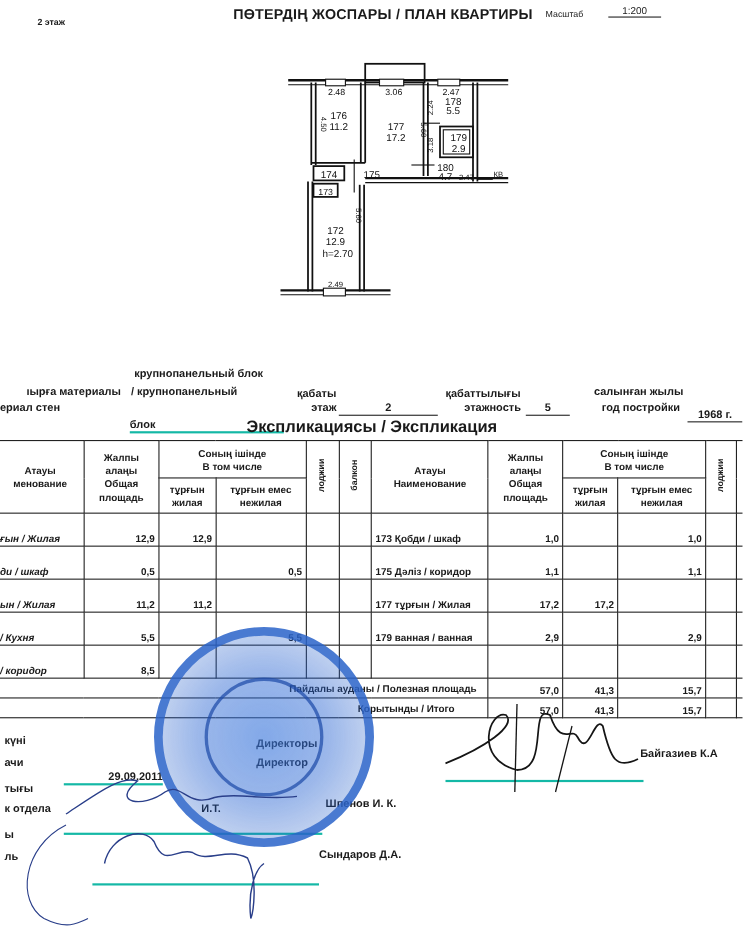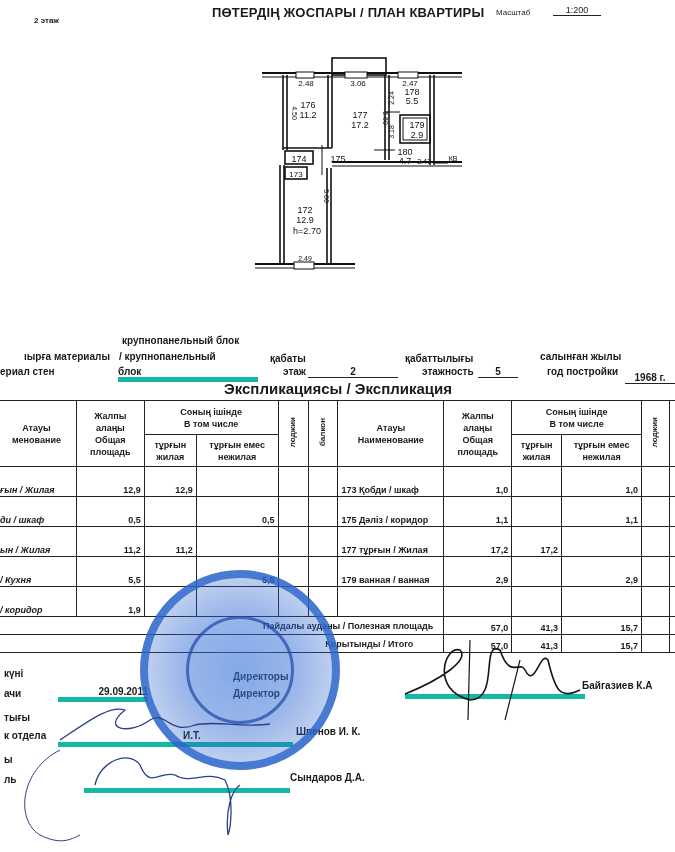--- a/index.html
+++ b/index.html
@@ -20,21 +20,21 @@
     table.ex th { font-weight: bold; text-align: center; vertical-align: middle; line-height: 12px; }
     .vert { writing-mode: vertical-rl; transform: rotate(180deg); font-size: 8px; }
     .num { text-align: right; vertical-align: bottom; }
     .nm { text-align: left; vertical-align: bottom; font-style: italic; }
     .nm2 { text-align: left; vertical-align: bottom; }
     .sig-lbl { font-size: 10px; font-weight: bold; }
     .stamp { left: 140px; top: 570px; width: 200px; height: 200px; border-radius: 50%;
       border: 8px solid #2a63c9; background: radial-gradient(circle, rgba(60,120,220,0.75) 0%, rgba(40,100,210,0.55) 45%, rgba(30,90,200,0.35) 70%, rgba(30,90,200,0.15) 100%);
       opacity: 0.85; }
     .stamp-inner { position: absolute; left: 38px; top: 38px; width: 108px; height: 108px; border-radius: 50%; border: 3px solid #1f4fb0; }
-    .line { border-bottom: 5px solid #14b8a6; }
+    .line { border-bottom: 2px solid #14b8a6; margin-top: 15px; }
   </style>
 </head>
 <body>
 
 <div class="abs title">ПӨТЕРДІҢ ЖОСПАРЫ / ПЛАН КВАРТИРЫ</div>
 <div class="abs floor-lbl">2 этаж</div>
 <div class="abs scale-lbl">Масштаб</div>
 <div class="abs scale-val">1:200</div>
 
 <svg class="abs plan" width="675" height="300" viewBox="0 0 675 300">
@@ -221,21 +221,21 @@
         <td></td>
     <td class="nm2">179  ванная / ванная</td>
     <td class="num">2,9</td>
     <td class="num"></td>
     <td class="num">2,9</td>
     <td></td>
         <td></td>
   </tr>
   <tr style="height:30px;">
     <td class="nm">/ коридор</td>
-    <td class="num">1,9</td>
+    <td class="num">8,5</td>
     <td class="num"></td>
     <td class="num"></td>
     <td></td>
         <td></td>
     <td class="nm2"></td>
     <td class="num"></td>
     <td class="num"></td>
     <td class="num"></td>
     <td></td>
         <td></td>

